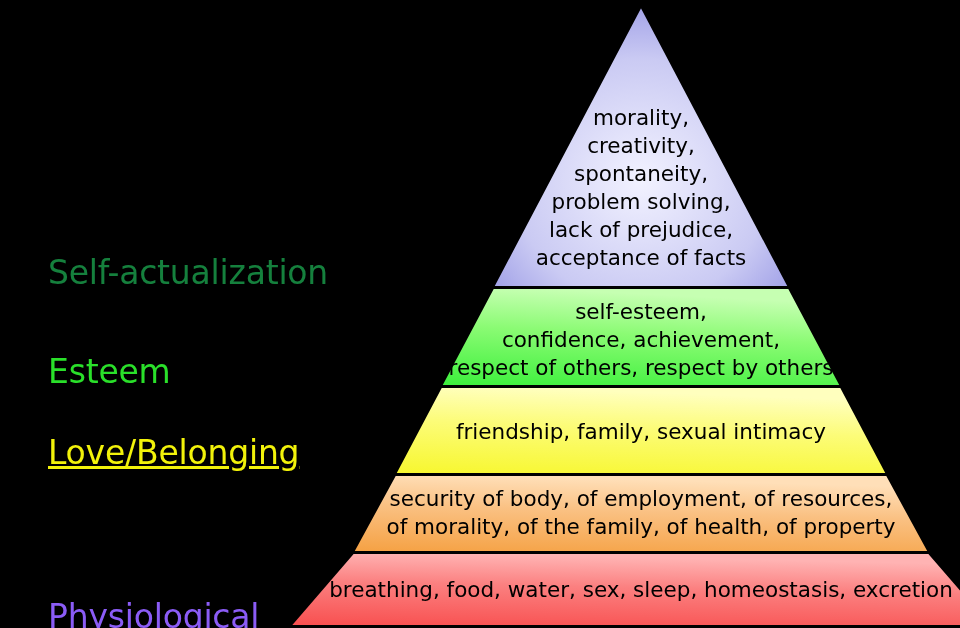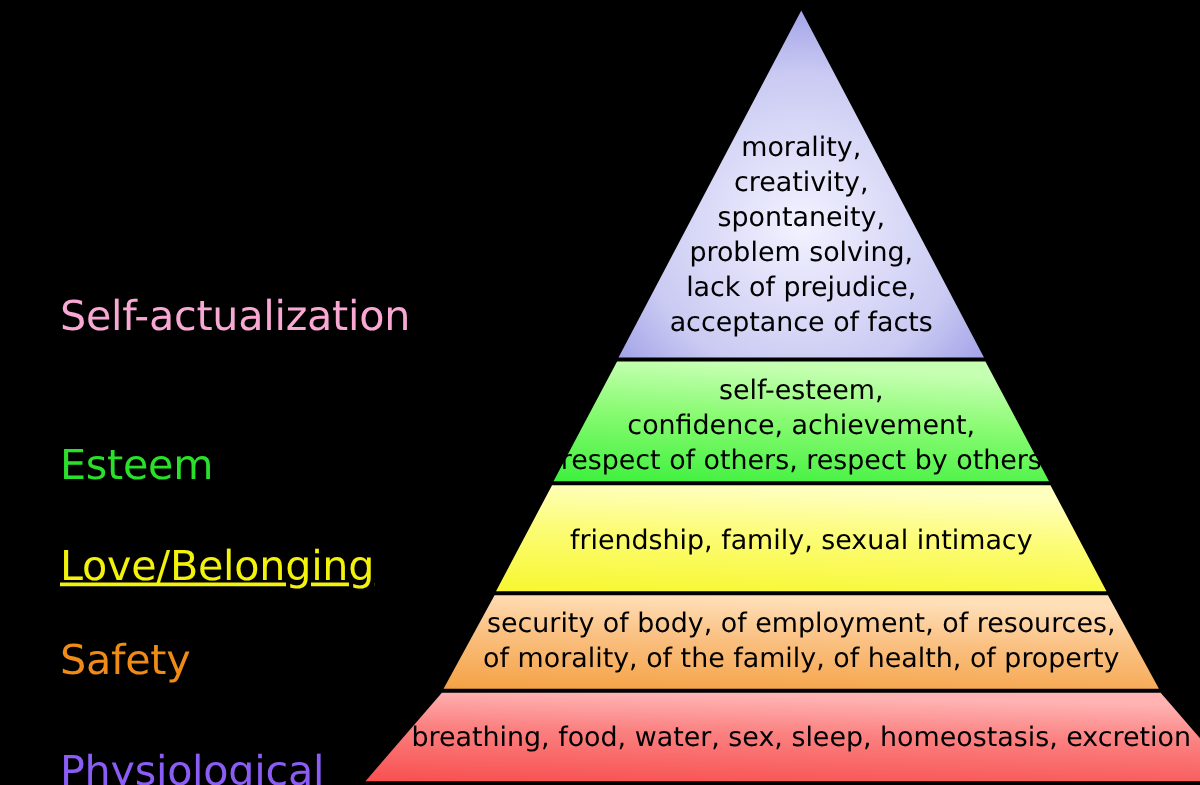--- a/index.html
+++ b/index.html
@@ -38,21 +38,21 @@
   .side-label {
     position: absolute;
     left: 4px;
     font-family: "DejaVu Sans", sans-serif;
     font-size: 33px;
     font-weight: 400;
     line-height: 1;
     white-space: nowrap;
     letter-spacing: -0.2px;
   }
-  #label-self-actualization { top: 236px; color: #f9a8d4; }
+  #label-self-actualization { top: 256px; color: #15803d; }
   #label-esteem            { top: 355px; color: #2ae02a; text-align: center; }
   #label-love-belonging    { top: 436px; color: #f2f20a; text-decoration: underline; }
   #label-safety            { top: 511px; color: #f08b18; }
   #label-physiological     { top: 600px; color: #8b5cf6; }
 </style>
 </head>
 <body>
 
 <div id="stage">
 
@@ -123,17 +123,16 @@
       <text class="tier-text" x="597" y="591">breathing, food, water, sex, sleep, homeostasis, excretion</text>
     </g>
   </svg>
 
   <div class="side-label" id="label-self-actualization">Self-actualization</div>
 
   <div class="side-label" id="label-esteem">Esteem</div>
 
   <div class="side-label" id="label-love-belonging">Love/Belonging</div>
 
-  <div class="side-label" id="label-safety">Safety</div>
 
   <div class="side-label" id="label-physiological">Physiological</div>
 
 </div>
 
 </body></html>

